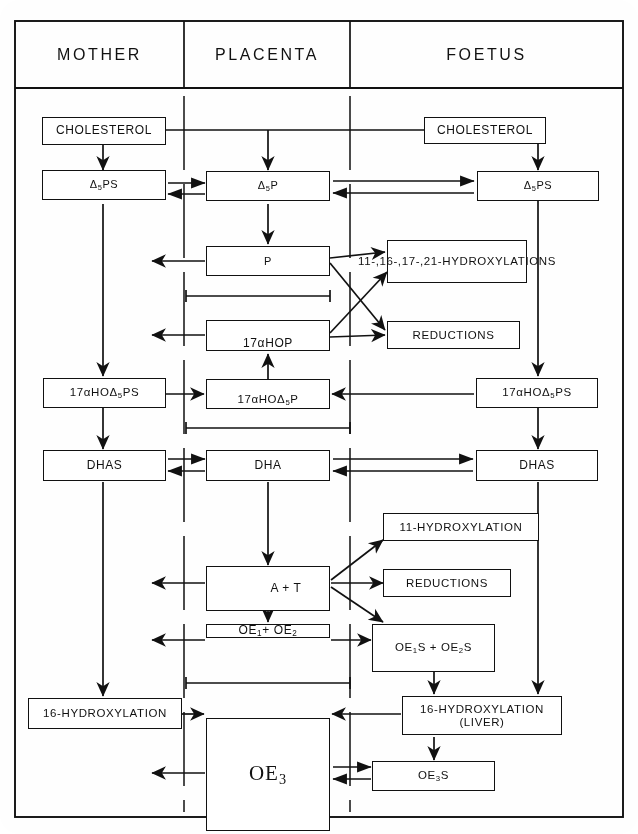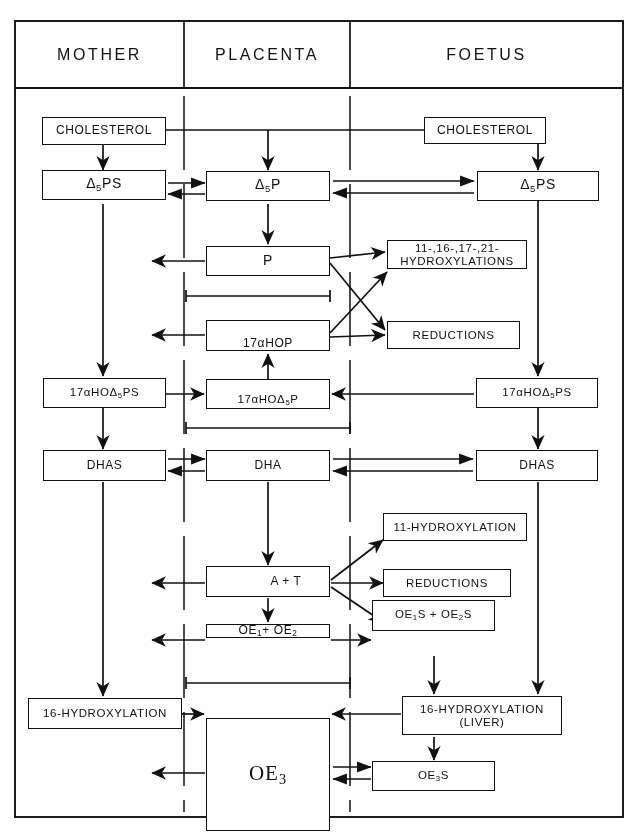--- a/index.html
+++ b/index.html
@@ -4,21 +4,21 @@
 <style>
   html,body{margin:0;padding:0;background:#ffffff;}
   body{font-family:"Liberation Sans",sans-serif;}
   #root{position:relative;width:638px;height:834px;background:#fefefe;overflow:hidden;border-radius:19px;}
   svg#wires{position:absolute;left:0;top:0;width:638px;height:834px;}
   .node{position:absolute;box-sizing:border-box;border:1.6px solid #111;background:#fff;
         display:flex;align-items:center;justify-content:center;text-align:center;
         color:#111;letter-spacing:.6px;line-height:1.12;}
   .hdr{position:absolute;display:flex;align-items:center;justify-content:center;
        font-size:16px;letter-spacing:2.6px;color:#111;}
-  .n14{font-size:14px;} .n13{font-size:12px;} .n12{font-size:11.5px;} .big{font-size:21px;letter-spacing:1px;}
+  .n14{font-size:11px;} .n13{font-size:12px;} .n12{font-size:11.5px;} .big{font-size:21px;letter-spacing:1px;}
   sub{font-size:.68em;vertical-align:-.28em;}
 </style>
 </head>
 <body>
 
 <div id="root">
 
   <svg id="wires" viewBox="0 0 638 834">
     <defs>
       <marker id="ah" markerWidth="9" markerHeight="9" refX="8.2" refY="4.5" orient="auto">
@@ -167,54 +167,54 @@
   <div class="node n13" style="left:206px;top:320px;width:124px;height:31px;align-items:flex-end;">
     <span>17αHOP</span>
   </div>
 
   <div class="node n12" style="left:206px;top:379px;width:124px;height:30px;align-items:flex-end;">
     <span>17αHOΔ<sub>5</sub>P</span>
   </div>
 
   <div class="node n13" style="left:206px;top:450px;width:124px;height:31px;">DHA</div>
 
-  <div class="node n13" style="left:206px;top:566px;width:124px;height:31px;padding-left:36px;">A + T</div>
+  <div class="node n13" style="left:206px;top:566px;width:124px;height:45px;padding-left:36px;">A + T</div>
 
   <div class="node n13" style="left:206px;top:624px;width:124px;height:14px;">
     <span>OE<sub>1</sub>+ OE<sub>2</sub></span>
   </div>
 
   <div class="node big" style="left:206px;top:718px;width:124px;height:113px;font-family:Liberation Serif, serif;">
     <span>OE<sub>3</sub></span>
   </div>
 
   <div class="node n13" style="left:424px;top:117px;width:122px;height:27px;">CHOLESTEROL</div>
 
   <div class="node n14" style="left:477px;top:171px;width:122px;height:30px;">
     <span>Δ<sub>5</sub>PS</span>
   </div>
 
-  <div class="node n12" style="left:387px;top:240px;width:140px;height:29px;flex-direction:column;">
+  <div class="node n12" style="left:387px;top:240px;width:140px;height:43px;">
     <span>11-,16-,17-,21-</span>
     <span>HYDROXYLATIONS</span>
   </div>
 
   <div class="node n12" style="left:387px;top:321px;width:133px;height:28px;">REDUCTIONS</div>
 
   <div class="node n12" style="left:476px;top:378px;width:122px;height:30px;">
     <span>17αHOΔ<sub>5</sub>PS</span>
   </div>
 
   <div class="node n13" style="left:476px;top:450px;width:122px;height:31px;">DHAS</div>
 
-  <div class="node n12" style="left:383px;top:513px;width:144px;height:28px;">11-HYDROXYLATION</div>
+  <div class="node n12" style="left:383px;top:513px;width:156px;height:28px;">11-HYDROXYLATION</div>
 
   <div class="node n12" style="left:383px;top:569px;width:128px;height:28px;">REDUCTIONS</div>
 
-  <div class="node n12" style="left:372px;top:600px;width:123px;height:31px;">
+  <div class="node n12" style="left:372px;top:624px;width:123px;height:48px;">
     <span>OE<sub>1</sub>S + OE<sub>2</sub>S</span>
   </div>
 
   <div class="node n12" style="left:402px;top:696px;width:160px;height:39px;flex-direction:column;">
     <span>16-HYDROXYLATION</span>
     <span>(LIVER)</span>
   </div>
 
   <div class="node n12" style="left:372px;top:761px;width:123px;height:30px;">
     <span>OE<sub>3</sub>S</span>

